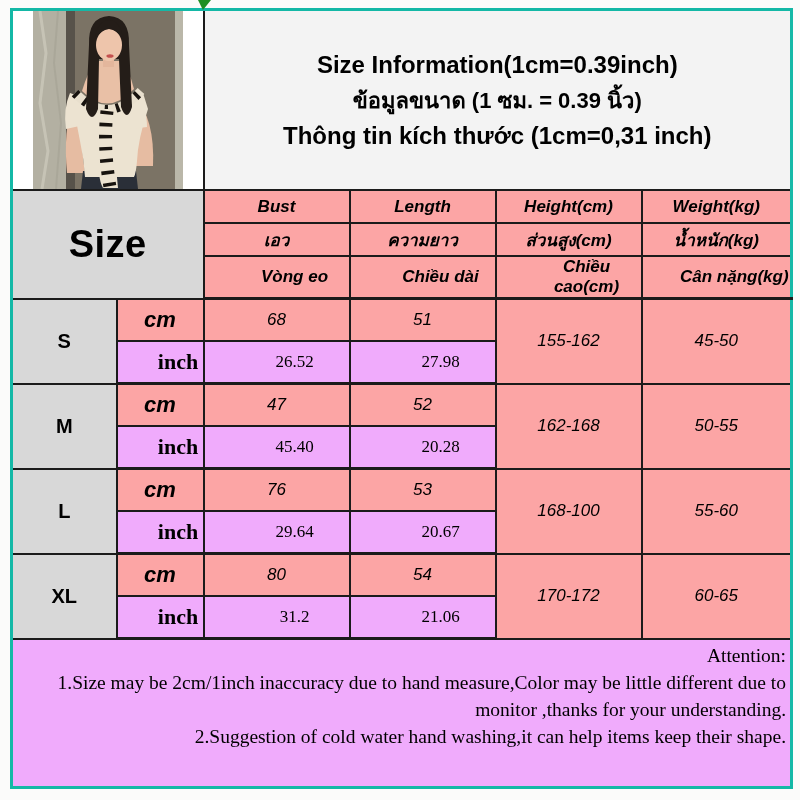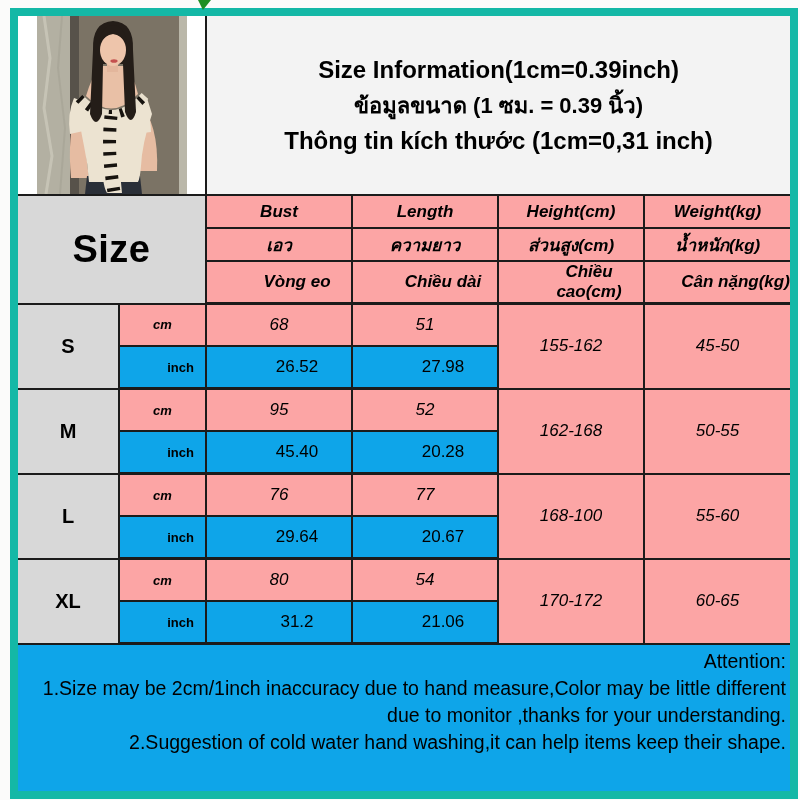--- a/index.html
+++ b/index.html
@@ -7,48 +7,48 @@
     width:800px;height:800px;position:relative;
     background:#fbfbfa;
     font-family:"Liberation Sans","DejaVu Sans",sans-serif;
     color:#000;
     overflow:hidden;
   }
   .sheet{position:absolute;left:10px;top:8px;}
   table{
     table-layout:fixed;width:780px;
     border-collapse:collapse;
-    border:8px solid #14b8a6;
+    border:3px solid #14b8a6;
     background:#fff;
   }
   td{border:2px solid #1b1b1b;text-align:center;vertical-align:middle;padding:0;overflow:hidden;}
   
   col.c-size{width:105px;} col.c-unit{width:87px;}
   col.c-bust{width:146px;} col.c-len{width:146px;}
   col.c-hgt{width:146px;}  col.c-wgt{width:150px;}
   
   .bg-dark{background:#d8d8d8;}
   .bg-light{background:#fca5a5;font-style:italic;}
-  .bg-white{background:#0ea5e9;}
+  .bg-white{background:#f0abfc;font-family:Liberation Serif, serif;}
   .bg-title{background:#f3f3f3;}
   
   tr.photo-row td{height:178px;}
   tr.hdr-row td{height:31px;}
   tr.data-row td{height:40px;}
   tr.attention-row td{height:146px;vertical-align:top;text-align:right;}
   tr.group-end td{border-bottom-width:3px;padding-left:36px;}
   
   .title-wrap{display:flex;flex-direction:column;justify-content:center;align-items:center;height:100%;gap:4px;}
   .title-en{font-size:24px;font-weight:bold;}
   .title-th{font-size:22px;font-weight:bold;}
   .title-vi{font-size:24px;font-weight:bold;}
   .corner{font-size:38px;font-weight:bold;letter-spacing:0.5px;}
   .hdr{font-size:17px;font-weight:bold;}
   .size-letter{font-size:20px;font-weight:bold;}
-  .unit{font-size:13px;font-weight:bold;}
+  .unit{font-size:22px;font-weight:bold;}
   .val{font-size:17px;font-weight:normal;}
   .attention-text{font-size:19.5px;line-height:1.38;padding:3px 4px 0 4px;}
   
   .photo-cell{background:#ffffff;}
   .photo-frame{display:flex;justify-content:center;align-items:center;height:178px;}
   
   .green-marker{
     position:absolute;left:198px;top:0;width:13px;height:10px;
     background:#1f8f22;
     clip-path:polygon(0 0,100% 0,38% 100%);
@@ -153,36 +153,36 @@
   </tr>
   <tr class="data-row group-end">
     <td class="bg-white unit">inch</td>
     <td class="bg-white val">26.52</td>
     <td class="bg-white val">27.98</td>
   </tr>
 
   <tr class="data-row">
     <td rowspan="2" class="bg-dark size-letter">M</td>
     <td class="bg-light unit">cm</td>
-    <td class="bg-light val">95</td>
+    <td class="bg-light val">47</td>
     <td class="bg-light val">52</td>
     <td rowspan="2" class="bg-light val">162-168</td>
     <td rowspan="2" class="bg-light val">50-55</td>
   </tr>
   <tr class="data-row group-end">
     <td class="bg-white unit">inch</td>
     <td class="bg-white val">45.40</td>
     <td class="bg-white val">20.28</td>
   </tr>
 
   <tr class="data-row">
     <td rowspan="2" class="bg-dark size-letter">L</td>
     <td class="bg-light unit">cm</td>
     <td class="bg-light val">76</td>
-    <td class="bg-light val">77</td>
+    <td class="bg-light val">53</td>
     <td rowspan="2" class="bg-light val">168-100</td>
     <td rowspan="2" class="bg-light val">55-60</td>
   </tr>
   <tr class="data-row group-end">
     <td class="bg-white unit">inch</td>
     <td class="bg-white val">29.64</td>
     <td class="bg-white val">20.67</td>
   </tr>
 
   <tr class="data-row">

